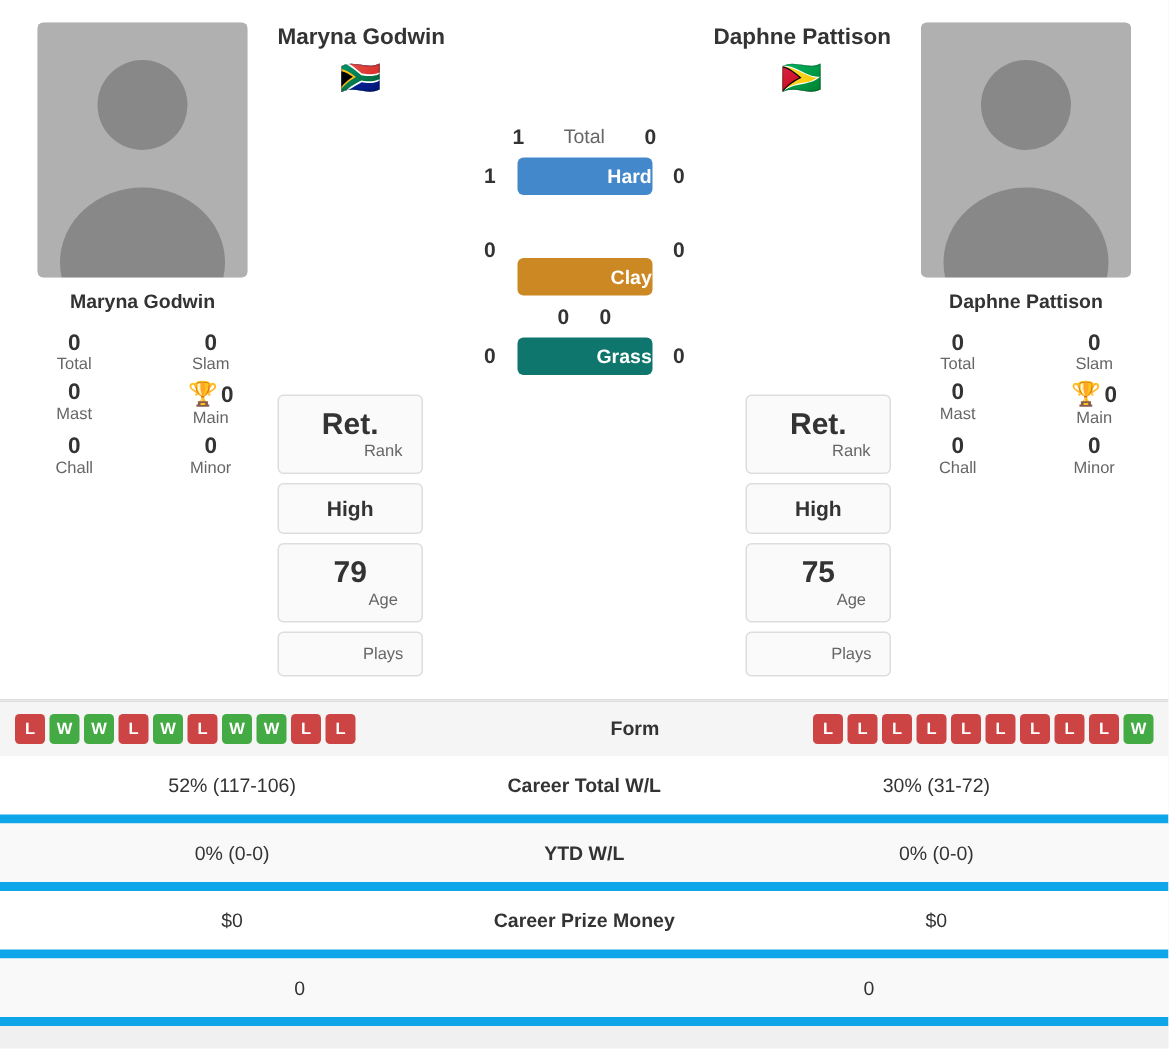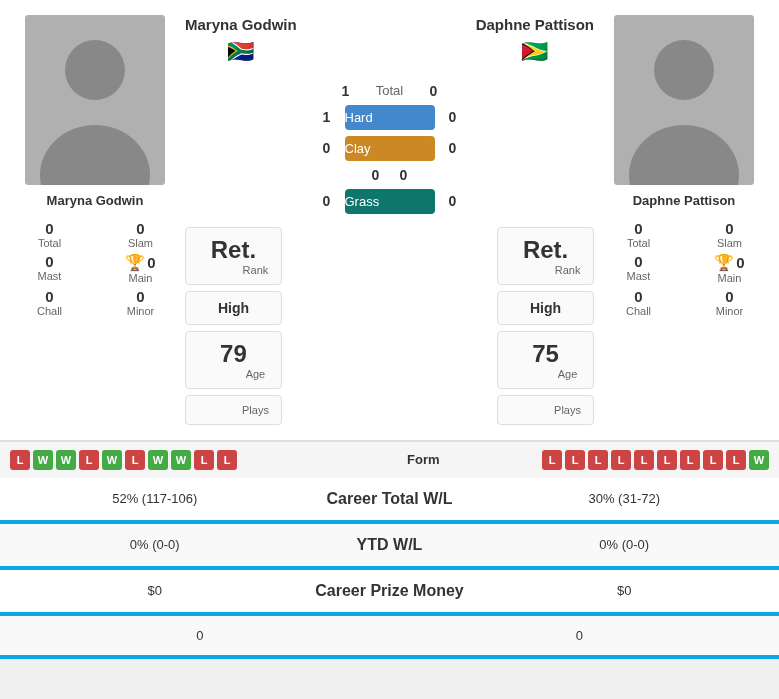--- a/index.html
+++ b/index.html
@@ -111,28 +111,28 @@
     .surface-score {
       width: 28px;
       text-align: center;
       font-size: 14px;
       font-weight: bold;
     }
     .surface-btn {
       width: 90px;
       padding: 5px 0;
       border-radius: 4px;
-      text-align: left;
+      text-align: right;
       color: #fff;
       font-size: 13px;
-      font-weight: normal;
+      font-weight: bold;
       margin: 0 4px;
     }
     .surface-btn.hard { background: #4488cc; }
-    .surface-btn.clay { background: #cc8822; }
+    .surface-btn.clay { background: #cc8822; margin-top: 36px; }
     .surface-btn.indoor { background: #6699cc; }
     .surface-btn.grass { background: #0f766e; }
     
     .total-row {
       display: flex;
       align-items: center;
       width: 100%;
       justify-content: center;
       margin: 3px 0;
     }
@@ -142,21 +142,21 @@
       width: 60px;
       text-align: center;
     }
     .total-score {
       width: 28px;
       text-align: center;
       font-size: 14px;
       font-weight: bold;
     }
     .stat-panel-value {
-      font-size: 24px;
+      font-size: 20px;
       font-weight: bold;
     }
     .stat-panel-label {
       font-size: 11px;
       color: #666;
       margin-left: 44px;
     }
     
     .form-section {
       background: #f5f5f5;
@@ -193,36 +193,36 @@
     }
     .badge.W { background: #44aa44; }
     .badge.L { background: #cc4444; }
     
     .stats-rows {
       background: #fff;
     }
     .stats-data-row {
       display: flex;
       align-items: center;
-      border-bottom: 4px solid #0ea5e9;
+      border-bottom: 6px solid #0ea5e9;
       padding: 12px 10px;
     }
     .stats-data-row:nth-child(even) {
       background: #f9f9f9;
     }
     .stats-data-value {
       flex: 1;
       text-align: center;
       font-size: 13px;
     }
     .stats-data-label {
       width: 180px;
       text-align: center;
       font-weight: bold;
-      font-size: 16px;
+      font-size: 13px;
       flex-shrink: 0;
     }
     .side-stat-box {
       border: 1px solid #ddd;
       border-radius: 4px;
       padding: 8px 12px;
       display: flex;
       flex-direction: column;
       align-items: center;
       background: #fafafa;

